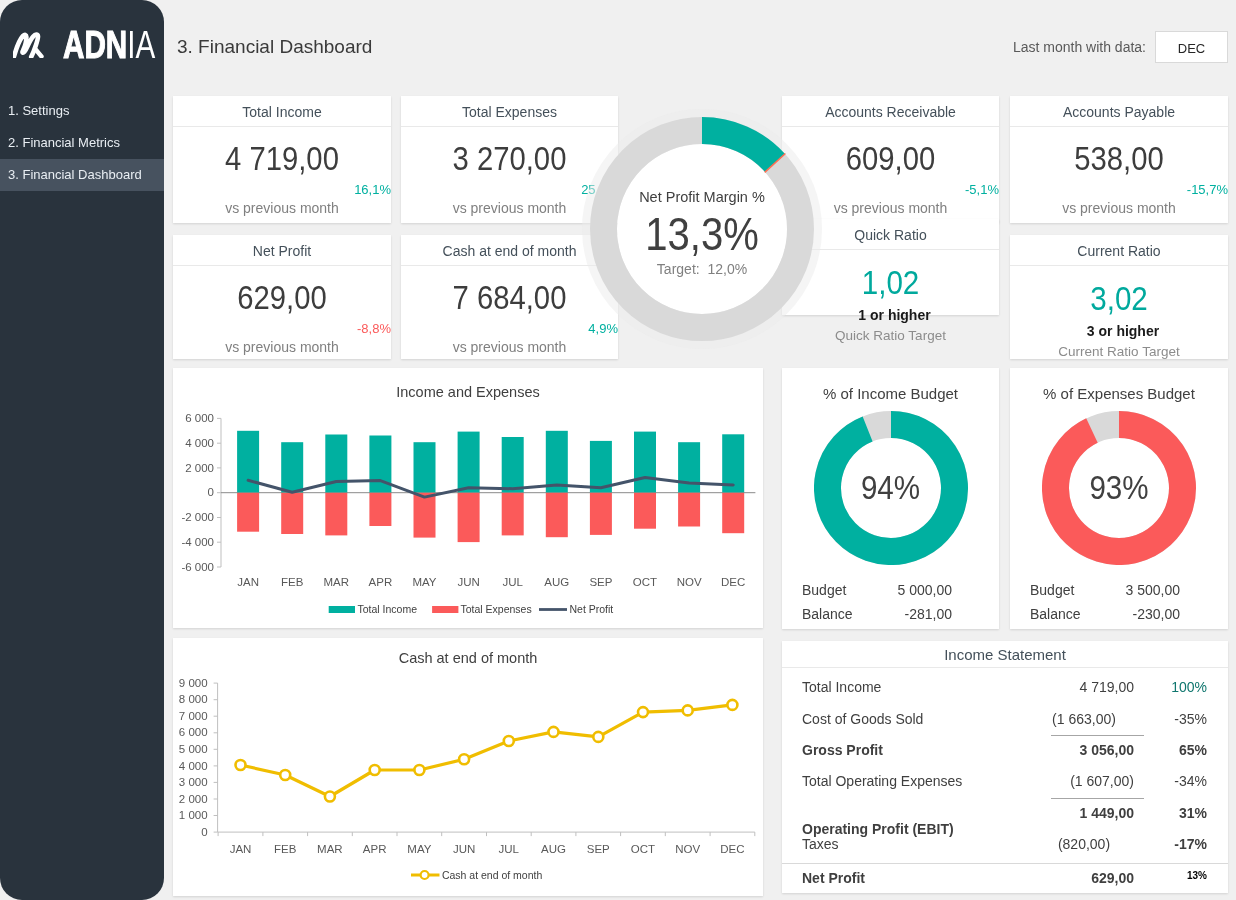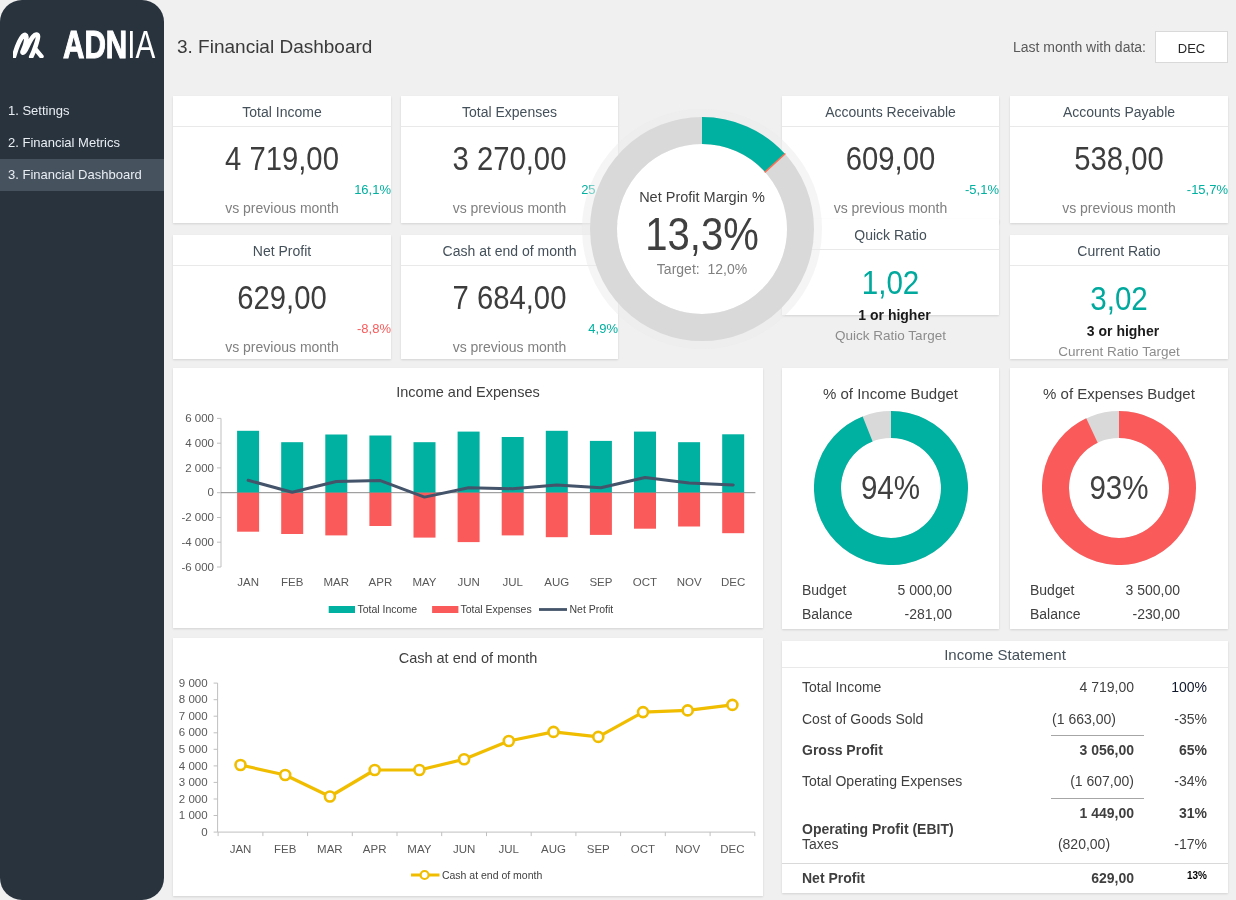--- a/index.html
+++ b/index.html
@@ -240,36 +240,36 @@
 <line x1="238" y1="237" x2="266.5" y2="237" stroke="#f0bd00" stroke-width="3"></line>
 <circle cx="251.6" cy="237" r="4" fill="#fff" stroke="#f0bd00" stroke-width="2.2"></circle>
 <text x="268.9" y="240.5" font-size="10.5" fill="#404040">Cash at end of month</text>
 </svg>
 </div>
 
 <div class="card" style="left:782px;top:641px;width:446px;height:252px">
 <div class="chd" style="font-size:15px;height:27px;line-height:28px">Income Statement</div>
 <div style="position:absolute;left:20px;top:38px;font-size:14px;font-weight:400;color:#3f3f3f">Total Income</div>
 <div style="position:absolute;left:252px;top:38px;width:100px;text-align:right;font-size:14px;font-weight:400;color:#3f3f3f">4 719,00</div>
-<div style="position:absolute;left:365px;top:38px;width:60px;text-align:right;font-size:14px;font-weight:400;color:#0f172a">100%</div>
+<div style="position:absolute;left:365px;top:38px;width:60px;text-align:right;font-size:14px;font-weight:400;color:#0f766e">100%</div>
 <div style="position:absolute;left:20px;top:69.5px;font-size:14px;font-weight:400;color:#3f3f3f">Cost of Goods Sold</div>
 <div style="position:absolute;left:252px;top:69.5px;width:100px;text-align:center;font-size:14px;font-weight:400;color:#3f3f3f">(1 663,00)</div>
 <div style="position:absolute;left:365px;top:69.5px;width:60px;text-align:right;font-size:14px;font-weight:400;color:#3f3f3f">-35%</div>
 <div style="position:absolute;left:20px;top:101px;font-size:14px;font-weight:700;color:#3f3f3f">Gross Profit</div>
 <div style="position:absolute;left:252px;top:101px;width:100px;text-align:right;font-size:14px;font-weight:700;color:#3f3f3f">3 056,00</div>
 <div style="position:absolute;left:365px;top:101px;width:60px;text-align:right;font-size:14px;font-weight:700;color:#3f3f3f">65%</div>
 <div style="position:absolute;left:20px;top:132px;font-size:14px;font-weight:400;color:#3f3f3f">Total Operating Expenses</div>
 <div style="position:absolute;left:252px;top:132px;width:100px;text-align:right;font-size:14px;font-weight:400;color:#3f3f3f">(1 607,00)</div>
 <div style="position:absolute;left:365px;top:132px;width:60px;text-align:right;font-size:14px;font-weight:400;color:#3f3f3f">-34%</div>
 <div style="position:absolute;left:20px;top:180px;font-size:14px;font-weight:700;color:#3f3f3f">Operating Profit (EBIT)</div>
 <div style="position:absolute;left:252px;top:163.5px;width:100px;text-align:right;font-size:14px;font-weight:700;color:#3f3f3f">1 449,00</div>
 <div style="position:absolute;left:365px;top:163.5px;width:60px;text-align:right;font-size:14px;font-weight:700;color:#3f3f3f">31%</div>
 <div style="position:absolute;left:20px;top:195px;font-size:14px;font-weight:400;color:#3f3f3f">Taxes</div>
 <div style="position:absolute;left:252px;top:195px;width:100px;text-align:center;font-size:14px;font-weight:400;color:#3f3f3f">(820,00)</div>
-<div style="position:absolute;left:365px;top:195px;width:60px;text-align:right;font-size:14px;font-weight:400;color:#3f3f3f">-17%</div>
+<div style="position:absolute;left:365px;top:195px;width:60px;text-align:right;font-size:14px;font-weight:700;color:#3f3f3f">-17%</div>
 <div style="position:absolute;left:20px;top:229px;font-size:14px;font-weight:700;color:#3f3f3f">Net Profit</div>
 <div style="position:absolute;left:252px;top:229px;width:100px;text-align:right;font-size:14px;font-weight:700;color:#3f3f3f">629,00</div>
 <div style="position:absolute;left:365px;top:229px;width:60px;text-align:right;font-size:10px;font-weight:700;color:#000000">13%</div>
 <div style="position:absolute;left:269px;top:94px;width:93px;height:1px;background:#a6a6a6"></div>
 <div style="position:absolute;left:269px;top:157px;width:93px;height:1px;background:#a6a6a6"></div>
 <div style="position:absolute;left:0;top:222px;width:446px;height:1px;background:#d9d9d9"></div>
 </div>
 
 <svg width="262" height="262" style="position:absolute;left:572px;top:99px">
 <circle cx="130" cy="130" r="115.5" fill="none" stroke="#ebebeb" stroke-width="9" opacity="0.5"></circle>

